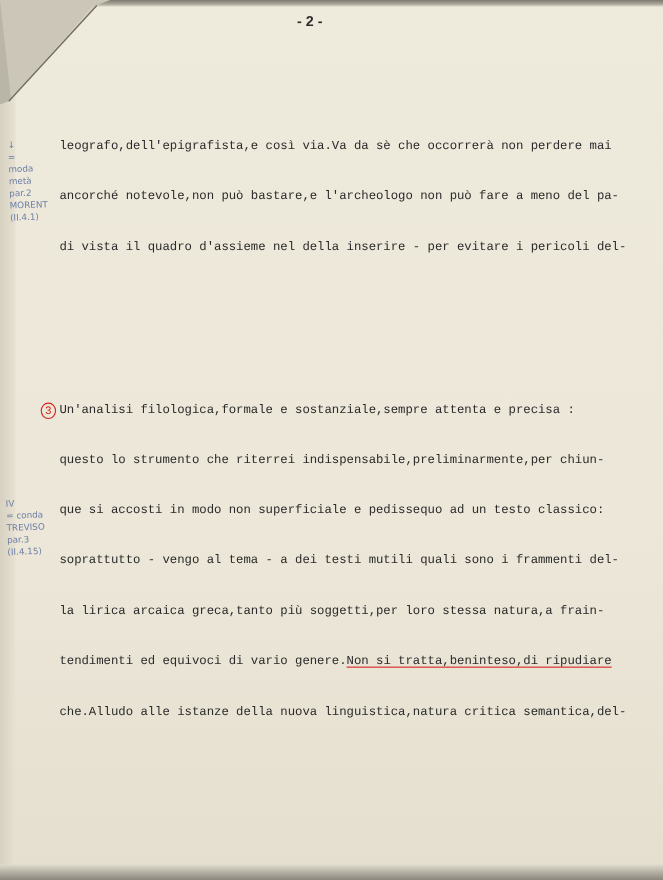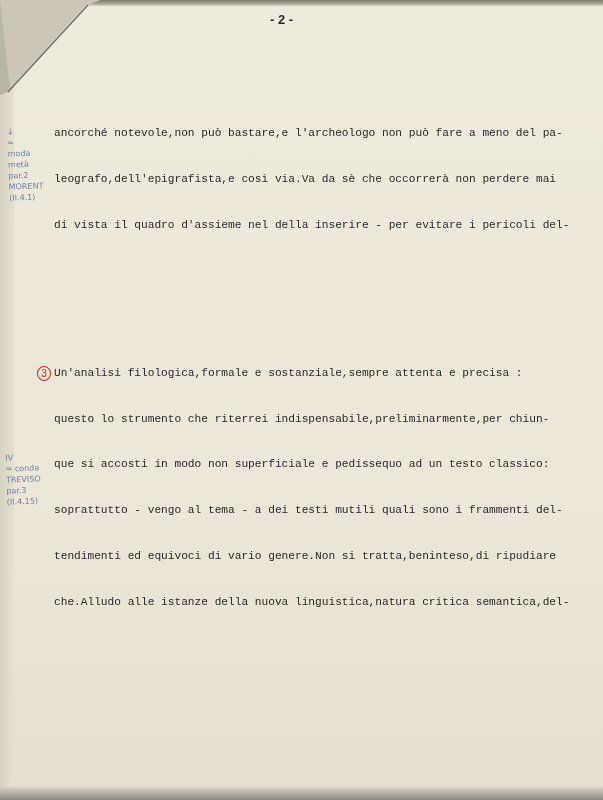--- a/index.html
+++ b/index.html
@@ -32,21 +32,21 @@
     font-size:13px; color:#2b2b2b; font-weight:bold;
     font-family:"Liberation Sans",sans-serif;
   }
   .text {
     position:absolute; left:54px; top:65px; width:545px;
     font-size:11.2px; line-height:15.3px; color:#2a2a2a;
     white-space:pre; letter-spacing:-0.02px;
   }
   .line { display:block; height:15.3px; }
   .gap { display:block; height:10px; }
-  .ul-red { text-decoration-color:#d4251f; text-decoration-thickness:1.4px; text-underline-offset:2px; }
+  .ul-red { text-decoration:underline; text-decoration-color:#d4251f; text-decoration-thickness:1.4px; text-underline-offset:2px; }
   .para-num {
     display:inline-block; width:12px; height:13px; border:1.3px solid #d4251f;
     border-radius:50%; color:#d4251f; font-family:"Liberation Sans",sans-serif;
     font-size:10px; line-height:13px; text-align:center; margin-left:-17px; margin-right:3px;
     vertical-align:-1px;
   }
   .margin-note {
     position:absolute; font-family:"DejaVu Sans",sans-serif;
     color:#6d7fa6; font-size:8px; line-height:11px; white-space:pre;
     transform:rotate(-2deg);
@@ -78,30 +78,31 @@
 MORENT
 (II.4.1)</div>
   <div class="margin-note" style="left:6px;top:452px;">IV
 = conda
 TREVISO
 par.3
 (II.4.15)</div>
 
   <div class="text">
     <div>
+      <span class="line">leografo,dell'epigrafista,e così via.Va da sè che occorrerà non perdere mai</span>
       <span class="line">ancorché notevole,non può bastare,e l'archeologo non può fare a meno del pa-</span>
-      <span class="line">leografo,dell'epigrafista,e così via.Va da sè che occorrerà non perdere mai</span>
       <span class="line">di vista il quadro d'assieme nel della inserire - per evitare i pericoli del-</span>
     </div>
     <span class="gap"></span>
     <div>
       <span class="line"><span class="para-num">3</span><span>Un'analisi filologica,formale e sostanziale,sempre attenta e precisa :</span></span>
       <span class="line">questo lo strumento che riterrei indispensabile,preliminarmente,per chiun-</span>
       <span class="line">que si accosti in modo non superficiale e pedissequo ad un testo classico:</span>
       <span class="line">soprattutto - vengo al tema - a dei testi mutili quali sono i frammenti del-</span>
+      <span class="line">la lirica arcaica greca,tanto più soggetti,per loro stessa natura,a frain-</span>
       <span class="line"><span>tendimenti ed equivoci di vario genere.</span><span class="ul-red">Non si tratta,beninteso,di ripudiare</span></span>
       <span class="line">che.Alludo alle istanze della nuova linguistica,natura critica semantica,del-</span>
       
       
       
       
       
       
       
       

